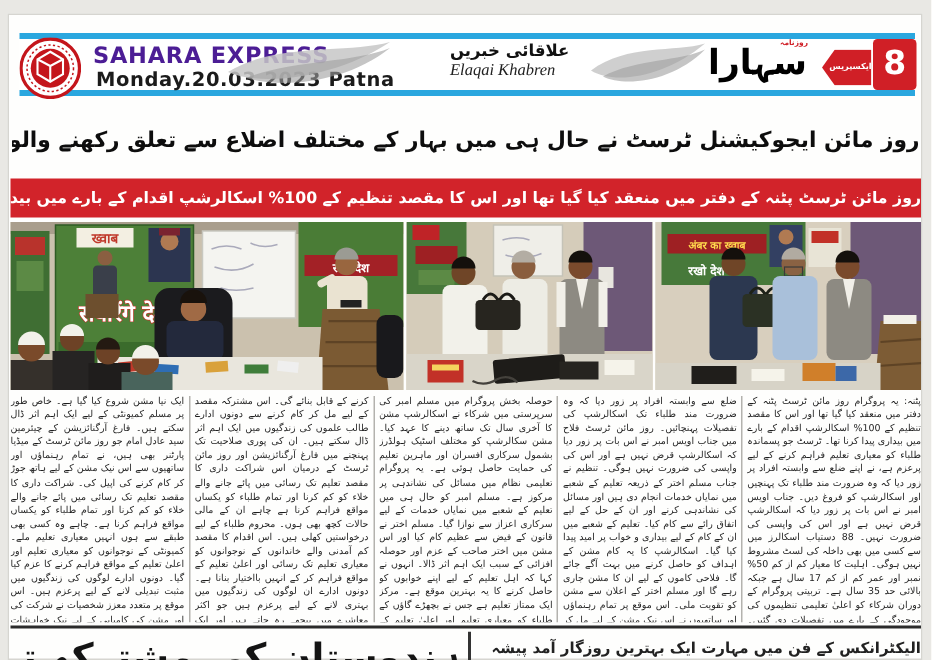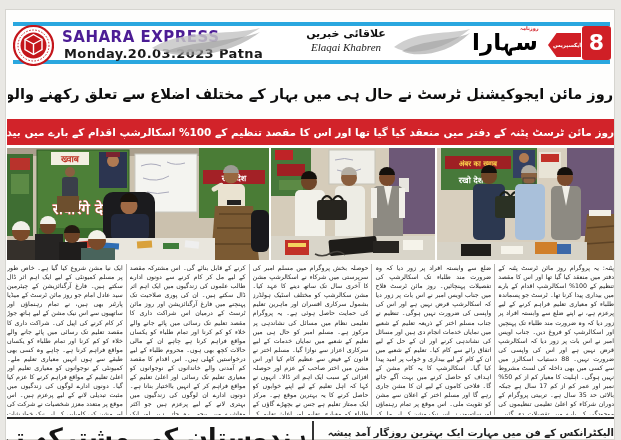--- a/index.html
+++ b/index.html
@@ -9,21 +9,21 @@
          border:1px solid #d6d5d0;box-sizing:border-box;}
   
   .band{position:absolute;left:13px;top:22px;width:597px;height:42px;background:#fff;
         border-top:4px solid #2aa7df;border-bottom:4px solid #2aa7df;box-sizing:border-box;}
   .logo{position:absolute;left:13px;top:25px;width:41px;height:41px;}
   .brand{position:absolute;left:62px;top:28px;font-size:15px;font-weight:bold;color:#4c1d95;
          letter-spacing:.5px;white-space:nowrap;}
   .dateline{position:absolute;left:64px;top:46px;font-size:13px;font-weight:bold;color:#1b1b1b;
             letter-spacing:.4px;white-space:nowrap;}
   .feather{position:absolute;pointer-events:none;}
-  .section{position:absolute;left:300px;top:27px;width:92px;text-align:center;}
+  .section{position:absolute;left:300px;top:27px;width:92px;text-align:left;}
   .section-urdu{font-size:11px;font-weight:bold;color:#111;direction:rtl;line-height:14px;}
   .section-translit{font-family:Liberation Serif, serif;font-style:italic;font-size:11px;color:#222;}
   .daily-label{position:absolute;left:520px;top:25px;font-size:5px;color:#d01f26;font-weight:bold;}
   .paper-name{position:absolute;left:462px;top:28px;width:86px;text-align:center;font-size:23px;
               font-weight:bold;color:#000000;direction:rtl;line-height:28px;}
   .express-arrow{position:absolute;left:548px;top:33px;width:33px;height:24px;background:#d01f26;
                  clip-path:polygon(100% 0,100% 100%,26% 100%,0 50%,26% 0);
                  display:flex;align-items:center;justify-content:center;}
   .express-arrow span{color:#fff;font-size:5.5px;font-weight:bold;direction:rtl;padding-left:5px;}
   .pagenum{position:absolute;left:582px;top:26px;width:29px;height:34px;background:#d01f26;

